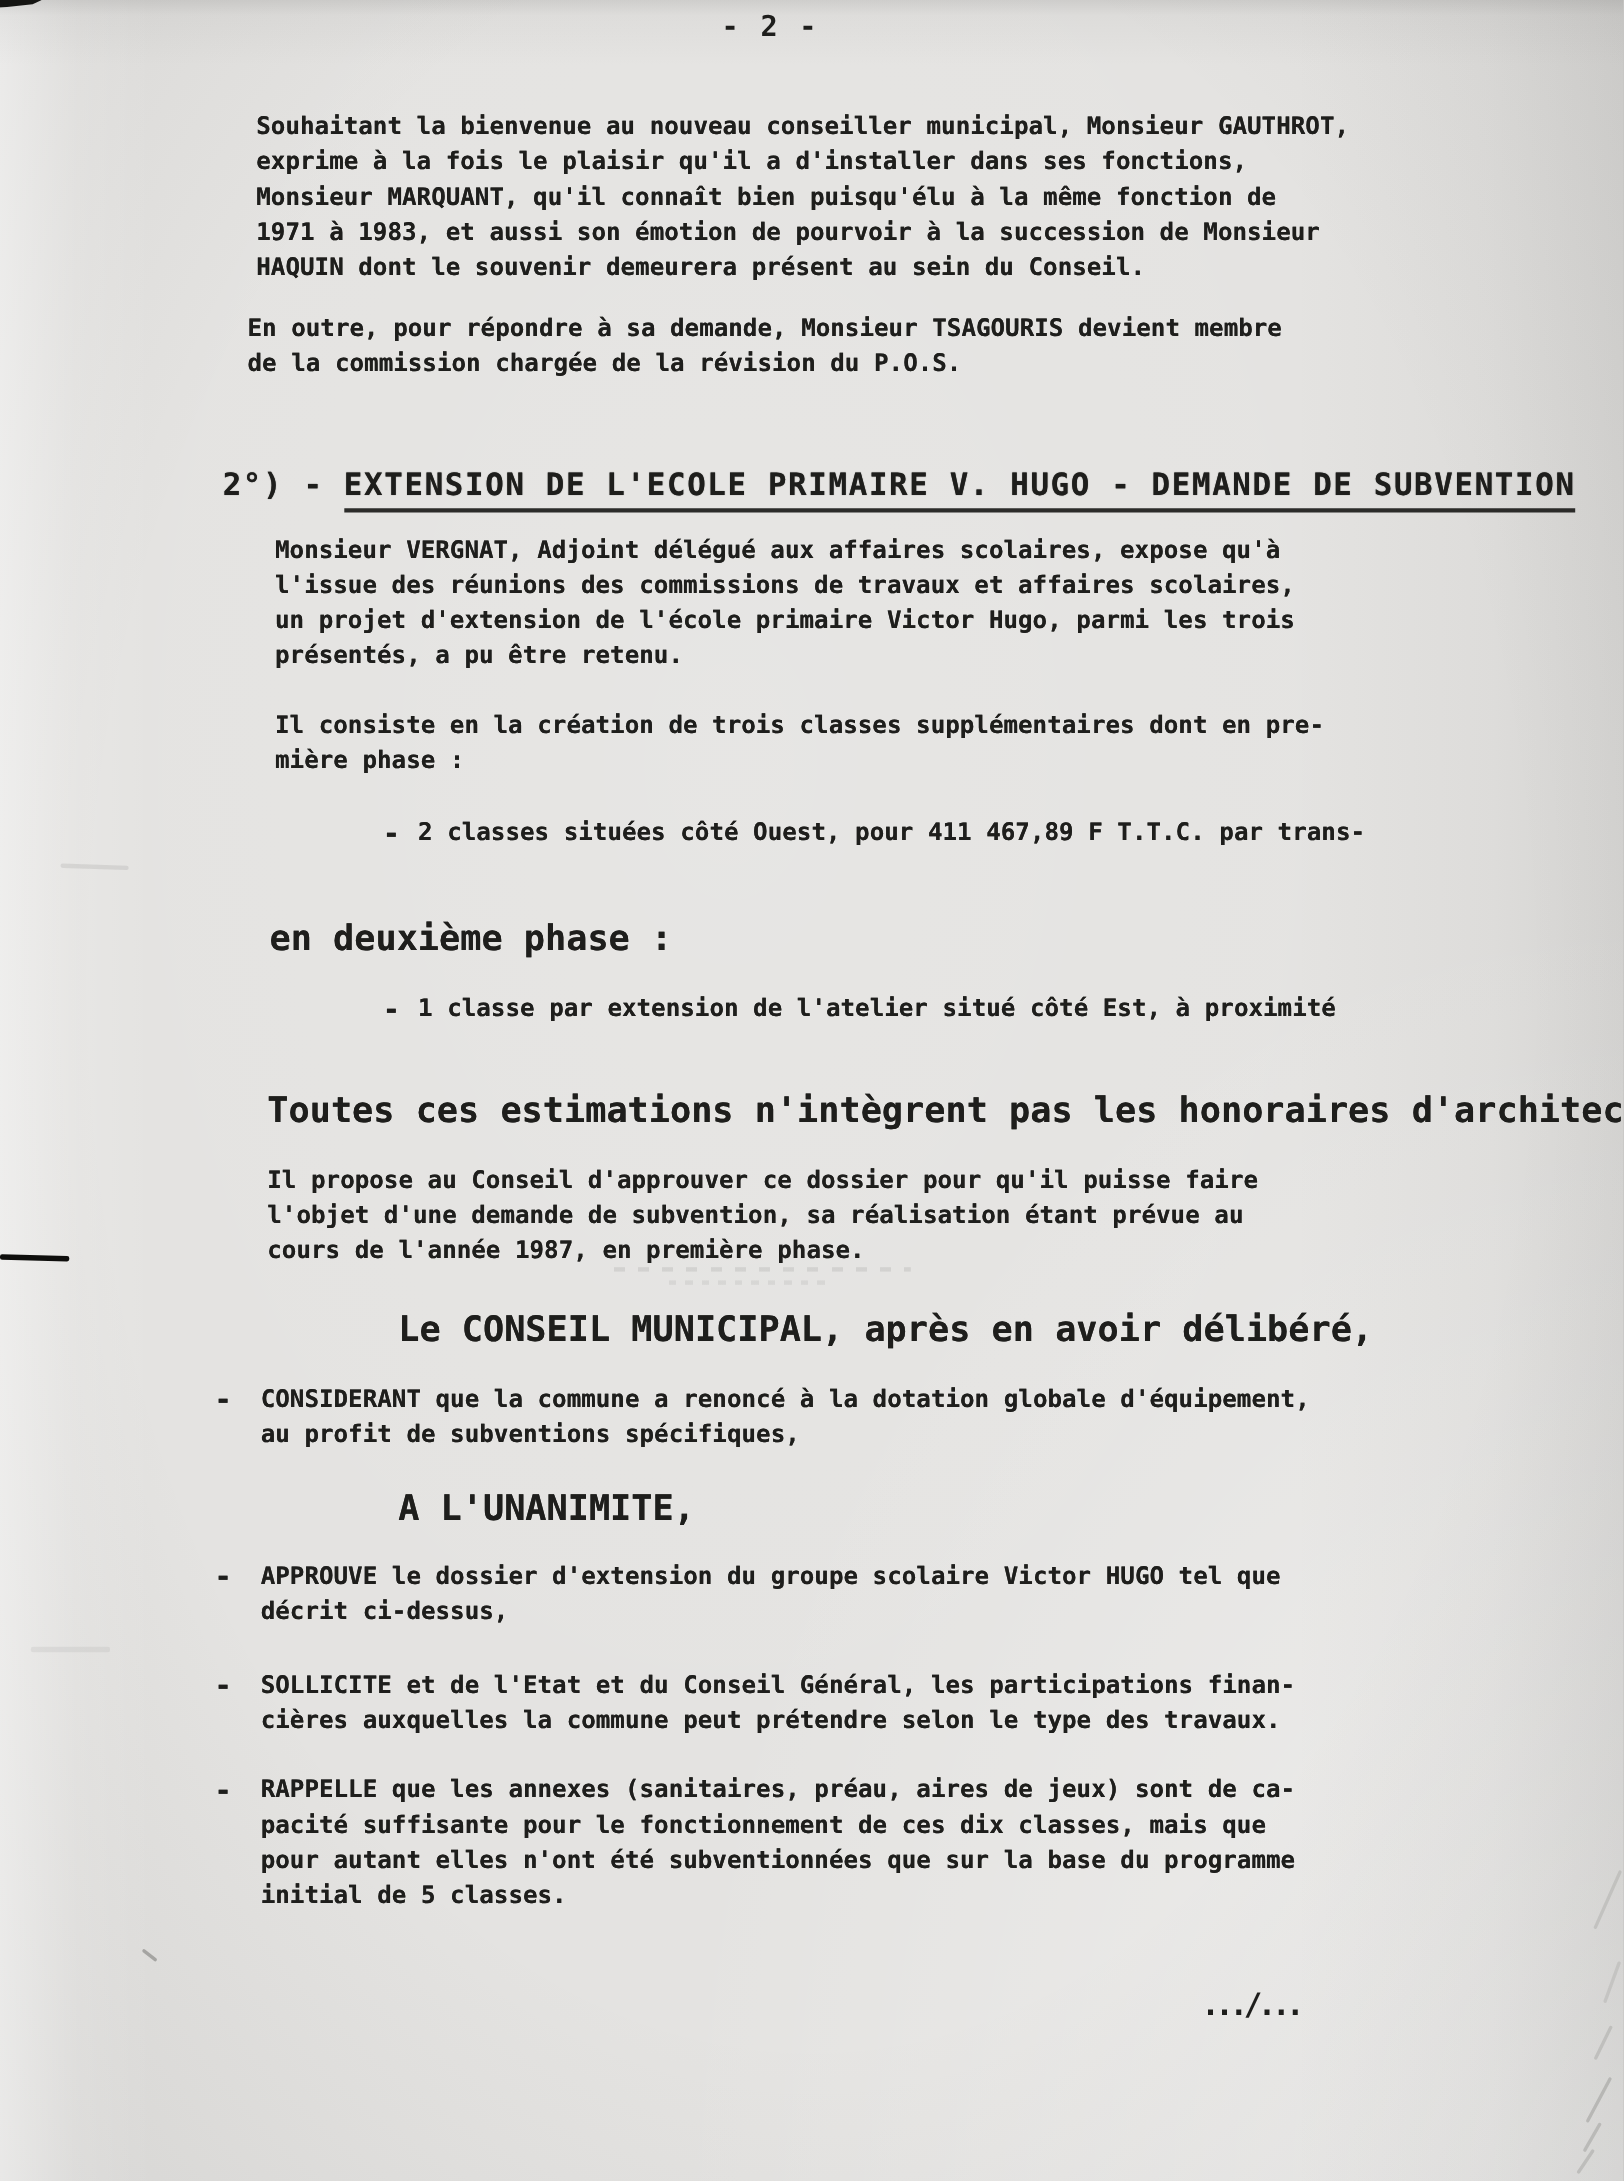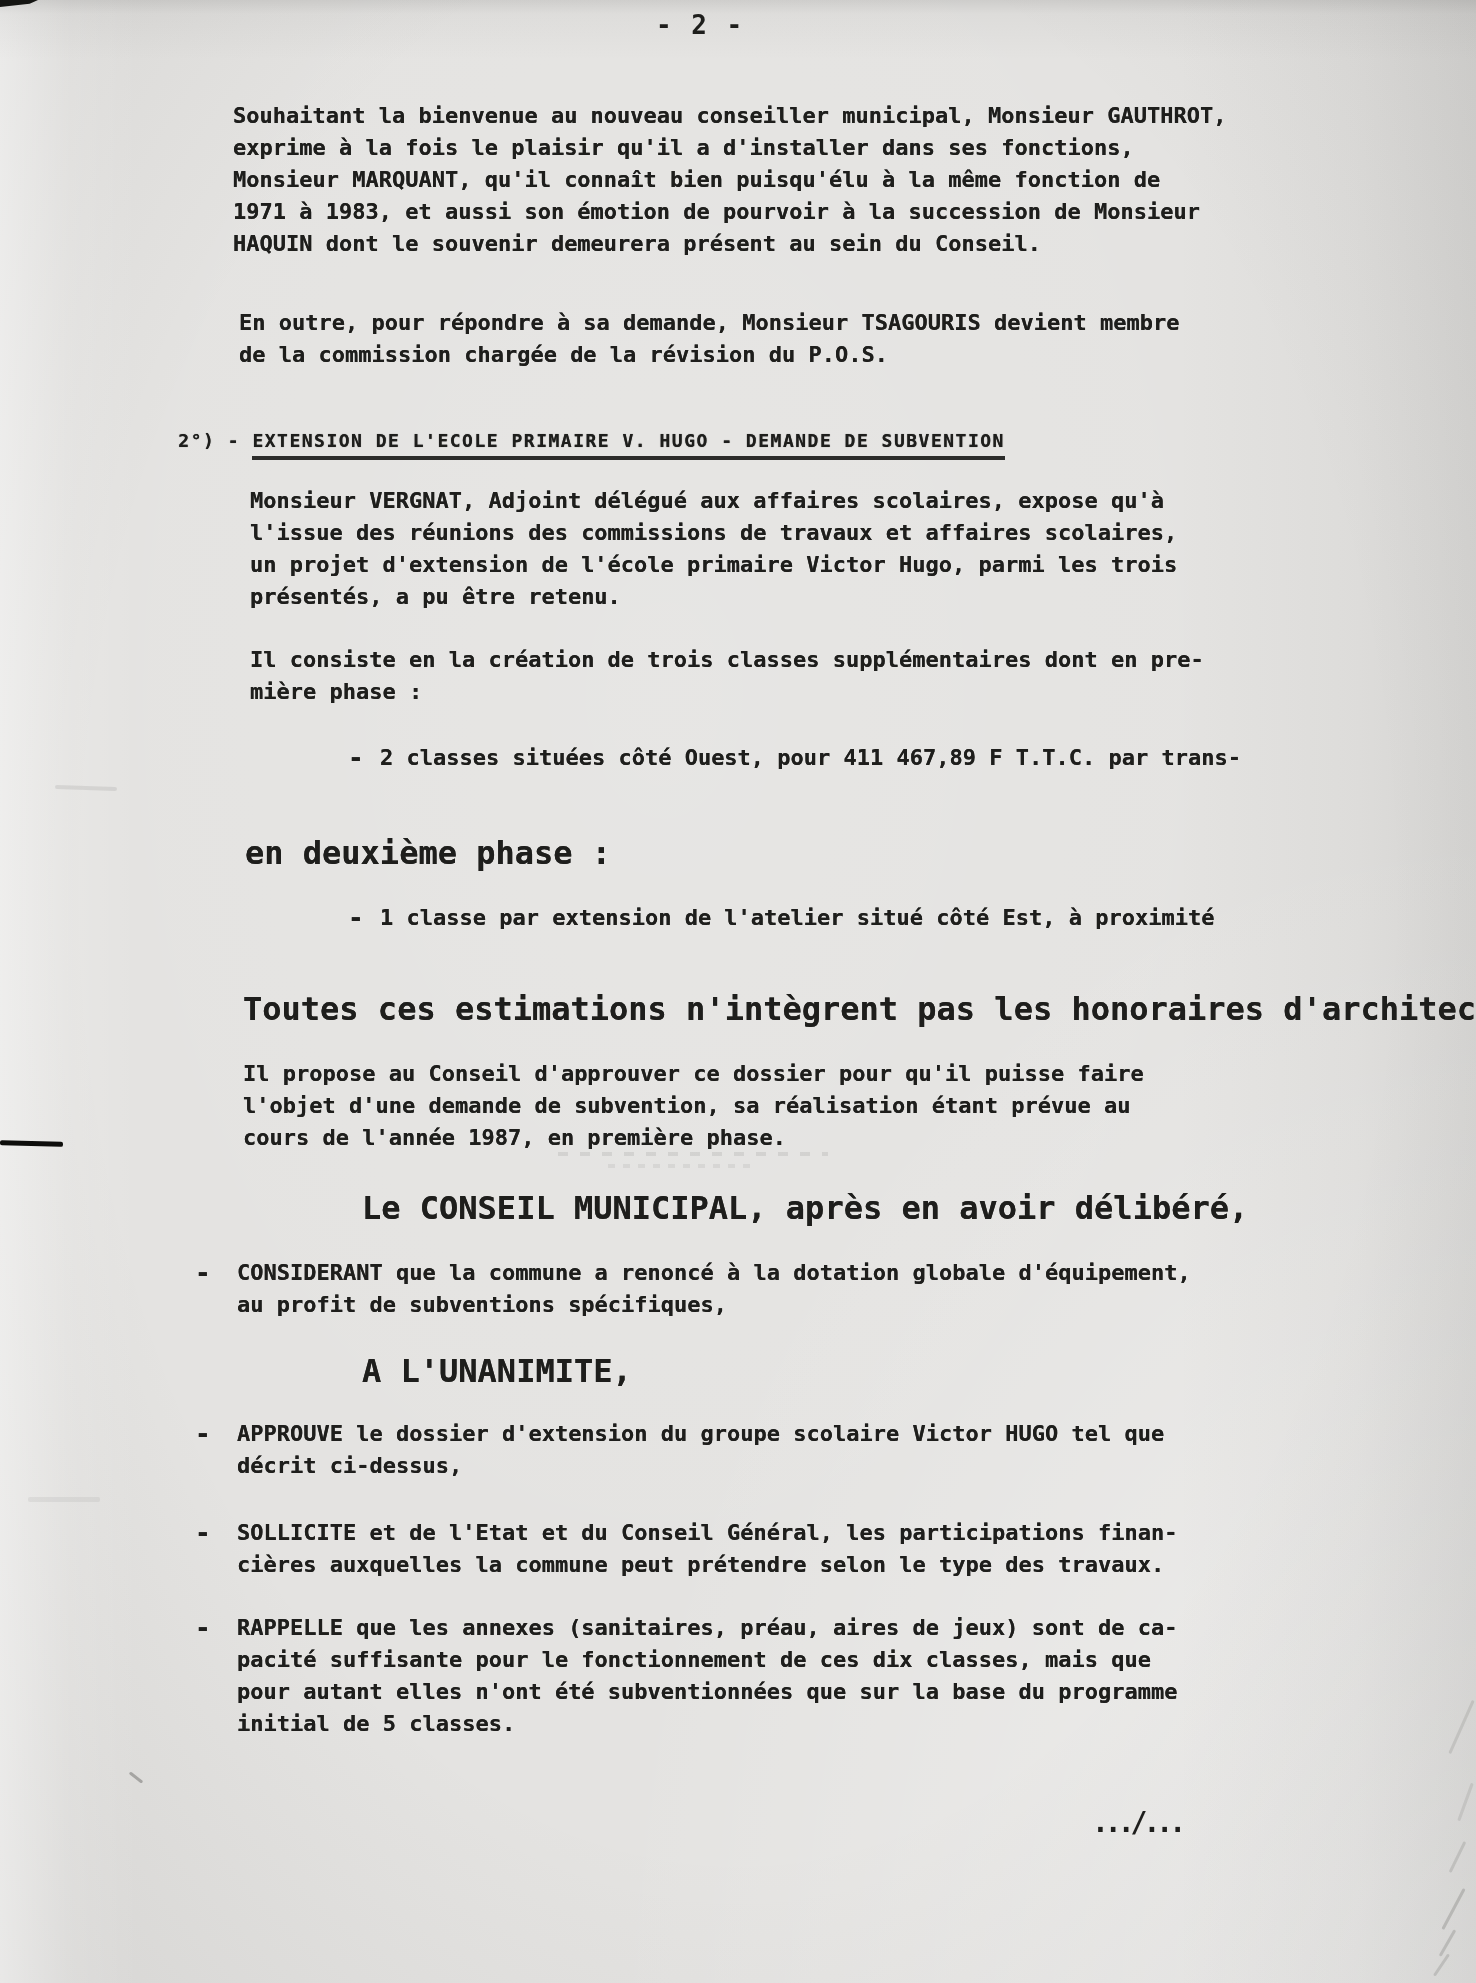--- a/index.html
+++ b/index.html
@@ -30,21 +30,21 @@
     text-shadow:0 0 .6px rgba(25,25,22,.85);
   }
   .solo{white-space:pre;font-size:32px;line-height:32px;text-shadow:0 0 .6px rgba(25,25,22,.85);}
   .bullet{display:flex;}
   .bullet .dash{
     flex:none;font-size:26px;line-height:32px;
     text-shadow:0 0 .6px rgba(25,25,22,.85);
   }
   .bullet.major .dash{width:42px;}
   .bullet.minor .dash{width:32px;}
-  .heading{white-space:pre;font-size:18px;letter-spacing:1.5px;line-height:34px;
+  .heading{white-space:pre;font-size:28px;letter-spacing:1.5px;line-height:34px;
     text-shadow:0 0 .7px rgba(25,25,22,.9);}
   .heading .underlined{border-bottom:4px solid rgba(28,28,26,.92);padding-bottom:5px;}
   .page-number{font-size:26px;letter-spacing:2px;}
   .continuation{font-size:28px;letter-spacing:-4px;font-weight:bold;}
   
   .artifact{position:absolute;z-index:3;pointer-events:none;}
   .corner-wedge{left:0;top:0;width:38px;height:7px;background:#151513;
     clip-path:polygon(0 0,100% 0,78% 55%,0 100%);}
   .edge-dash{left:0;top:1141px;width:63px;height:5px;background:#0e0e0c;
     border-radius:2px;transform:rotate(1.6deg);}
@@ -76,21 +76,21 @@
   <div class="block page-number" style="left:656px;top:10px;">- 2 -</div>
 
   <div class="block" style="left:233px;top:100px;">
     <div class="line">Souhaitant la bienvenue au nouveau conseiller municipal, Monsieur GAUTHROT,</div>
     <div class="line">exprime à la fois le plaisir qu'il a d'installer dans ses fonctions,</div>
     <div class="line">Monsieur MARQUANT, qu'il connaît bien puisqu'élu à la même fonction de</div>
     <div class="line">1971 à 1983, et aussi son émotion de pourvoir à la succession de Monsieur</div>
     <div class="line">HAQUIN dont le souvenir demeurera présent au sein du Conseil.</div>
   </div>
 
-  <div class="block" style="left:239px;top:283px;margin-top:24px;">
+  <div class="block" style="left:225px;top:283px;">
     <div class="line">En outre, pour répondre à sa demande, Monsieur TSAGOURIS devient membre</div>
     <div class="line">de la commission chargée de la révision du P.O.S.</div>
   </div>
 
   <div class="block heading" style="left:129px;top:390px;">
     <span>2°) - </span><span class="underlined">EXTENSION DE L'ECOLE PRIMAIRE V. HUGO - DEMANDE DE SUBVENTION</span>
   </div>
 
   <div class="block" style="left:250px;top:485px;">
     <div class="line">Monsieur VERGNAT, Adjoint délégué aux affaires scolaires, expose qu'à</div>

